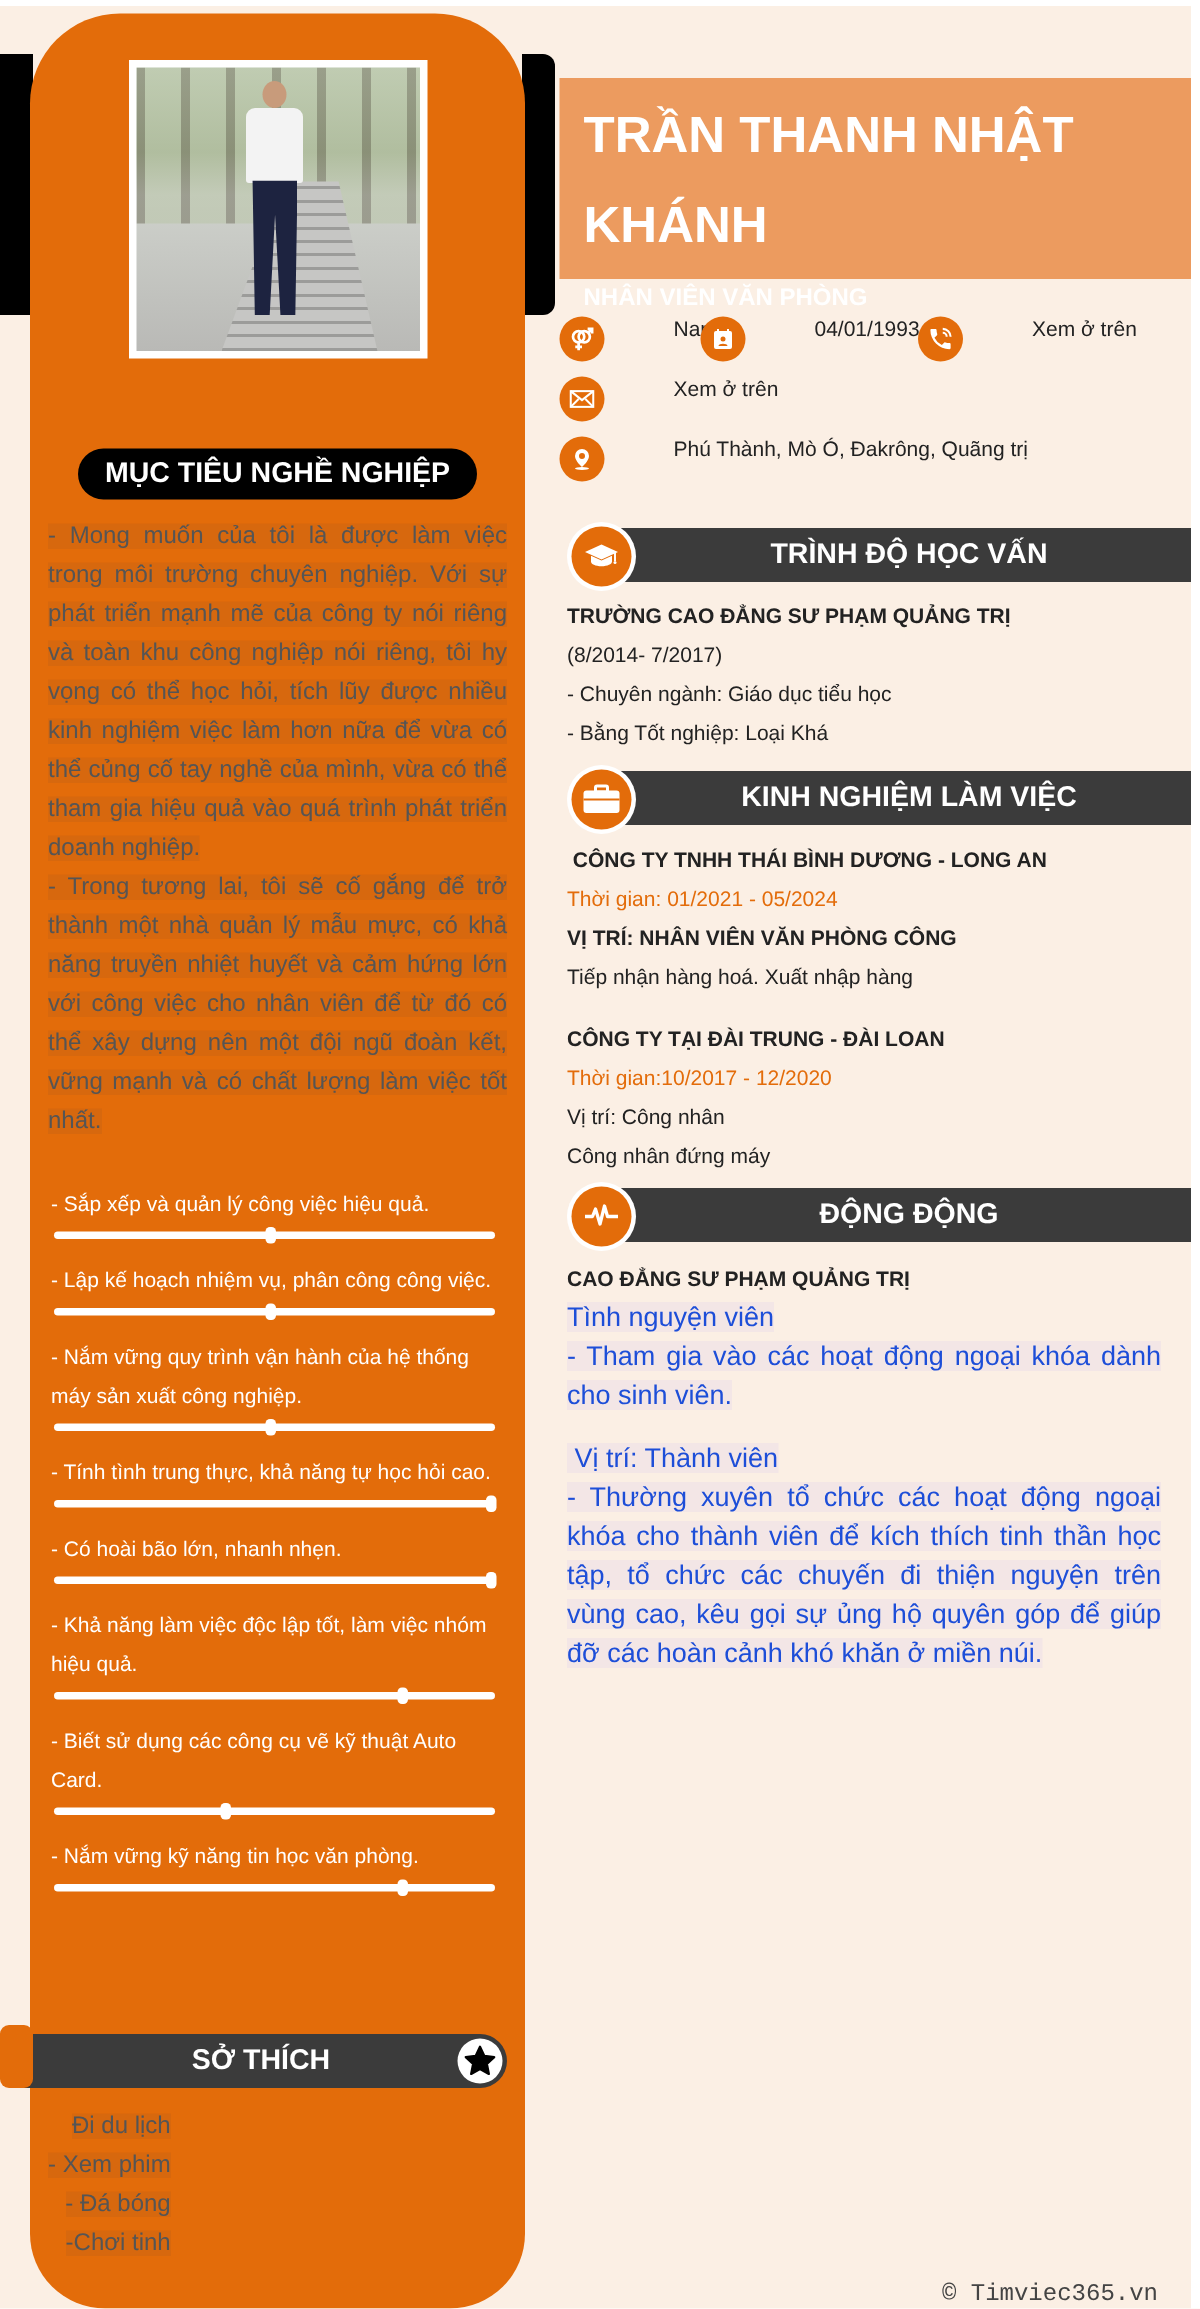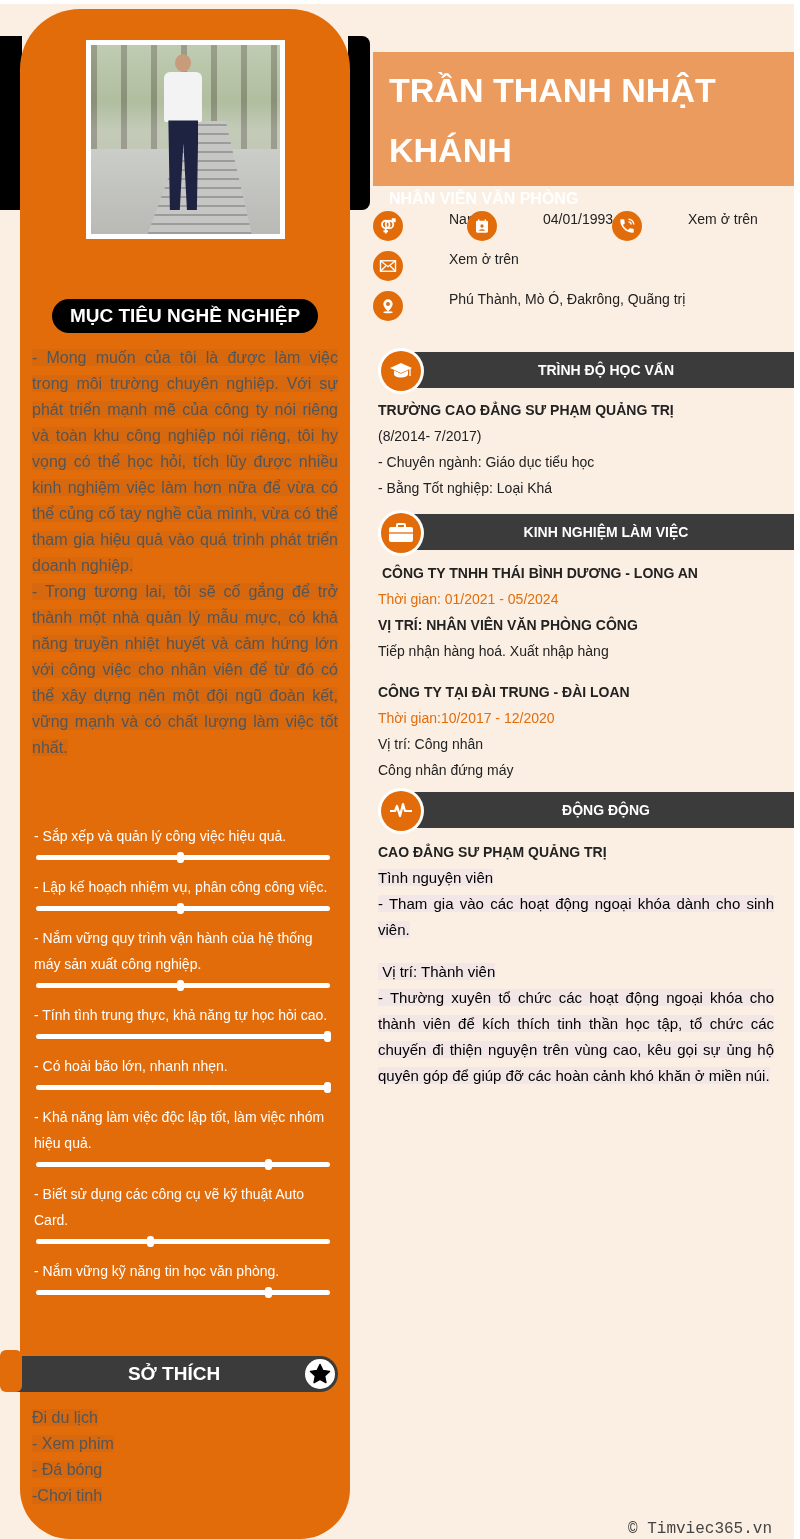--- a/index.html
+++ b/index.html
@@ -28,48 +28,48 @@
   .pill-title { position: absolute; left: 32px; top: 290px; width: 266px; height: 34px; background: #000; color: #fff; border-radius: 17px;
     font-weight: bold; font-size: 19px; text-align: center; line-height: 34px; }
   .objective { position: absolute; left: 12px; top: 336px; width: 306px; font-size: 16px; line-height: 26px; color: #555; text-align: justify; }
   .objective p span { background: rgba(200,100,20,.45); }
 
   .sec-bar { position: absolute; left: -10px; width: 328px; height: 36px; background: #3b3b3b; border-radius: 0 18px 18px 0; }
   .sec-bar .tab { position: absolute; left: -10px; top: -6px; width: 22px; height: 42px; background: #e36c0a; border-radius: 6px; }
   .sec-bar .label { position: absolute; left: 0; width: 100%; top: 0; line-height: 36px; text-align: center; color: #fff; font-weight: bold; font-size: 19px; }
   .sec-bar .icon { position: absolute; right: 3px; top: 3px; width: 30px; height: 30px; border-radius: 50%; background: #fff; display: flex; align-items: center; justify-content: center; }
 
-  .skills { position: absolute; left: 14px; top: 814px; width: 300px; }
+  .skills { position: absolute; left: 14px; top: 780px; width: 300px; }
   .skill { margin-bottom: 9px; }
   .skill-label { color: #fff; font-size: 14px; line-height: 26px; }
   .skill-track { position: relative; height: 5px; background: #fff; border-radius: 3px; margin: 6px 0 14px 2px; width: 294px; }
   .skill-knob { position: absolute; top: -3px; width: 7px; height: 11px; background: #fff; border-radius: 3px; }
 
-  .hobbies { position: absolute; left: 12px; top: 1396px; font-size: 16px; line-height: 26px; color: #555; }
+  .hobbies { position: absolute; left: 12px; top: 1396px; font-size: 16px; line-height: 26px; color: #555; text-align: right; }
   .hobbies div span { background: rgba(200,100,20,.45); }
 
   
   .name-box { position: absolute; left: 373px; top: 48px; width: 421px; height: 134px; background: #ec9b5f; padding: 8px 16px; }
   .name { color: #fff; font-weight: bold; font-size: 34px; line-height: 60px; }
   .job { color: #fff; font-weight: bold; font-size: 16px; margin-top: 10px; }
 
   .contact { position: absolute; display: flex; align-items: flex-start; font-size: 14px; color: #222; gap: 36px; }
   .c-icon { width: 30px; height: 30px; border-radius: 50%; background: #e36c0a; display: flex; align-items: center; justify-content: center; margin-right: 10px; }
 
   .r-sec { position: absolute; left: 378px; width: 416px; height: 38px; }
   .r-sec .bar { position: absolute; left: 20px; top: 2px; right: 0; height: 36px; background: #3b3b3b; }
   .r-sec .circle { position: absolute; left: 0; top: -2px; width: 46px; height: 46px; border-radius: 50%; background: #fff; }
   .r-sec .circle-in { position: absolute; left: 3px; top: 3px; width: 40px; height: 40px; border-radius: 50%; background: #e36c0a; display: flex; align-items: center; justify-content: center; }
-  .r-sec .label { position: absolute; left: 40px; right: 0; top: 2px; line-height: 36px; text-align: center; color: #fff; font-weight: bold; font-size: 14px; }
+  .r-sec .label { position: absolute; left: 40px; right: 0; top: 2px; line-height: 36px; text-align: center; color: #fff; font-weight: bold; font-size: 19px; }
 
   .r-text { position: absolute; left: 378px; width: 396px; font-size: 14px; color: #222; }
   .bold { font-weight: bold; text-transform: none; }
   .orange { color: #e36c0a; }
   .ln26 { line-height: 26px; }
-  .act { font-size: 15px; line-height: 26px; color: #000000; text-align: justify; }
+  .act { font-size: 18px; line-height: 26px; color: #1d4ed8; text-align: justify; }
   .act span { background: #f3e6e6; }
 
   .footer { position: absolute; right: 22px; top: 1516px; font-family: "Liberation Mono", monospace; font-size: 16px; color: #444; }
 </style>
 </head>
 <body>
 
 <div class="page">
   <div class="bar-left"></div>
   <div class="bar-mid"></div>

